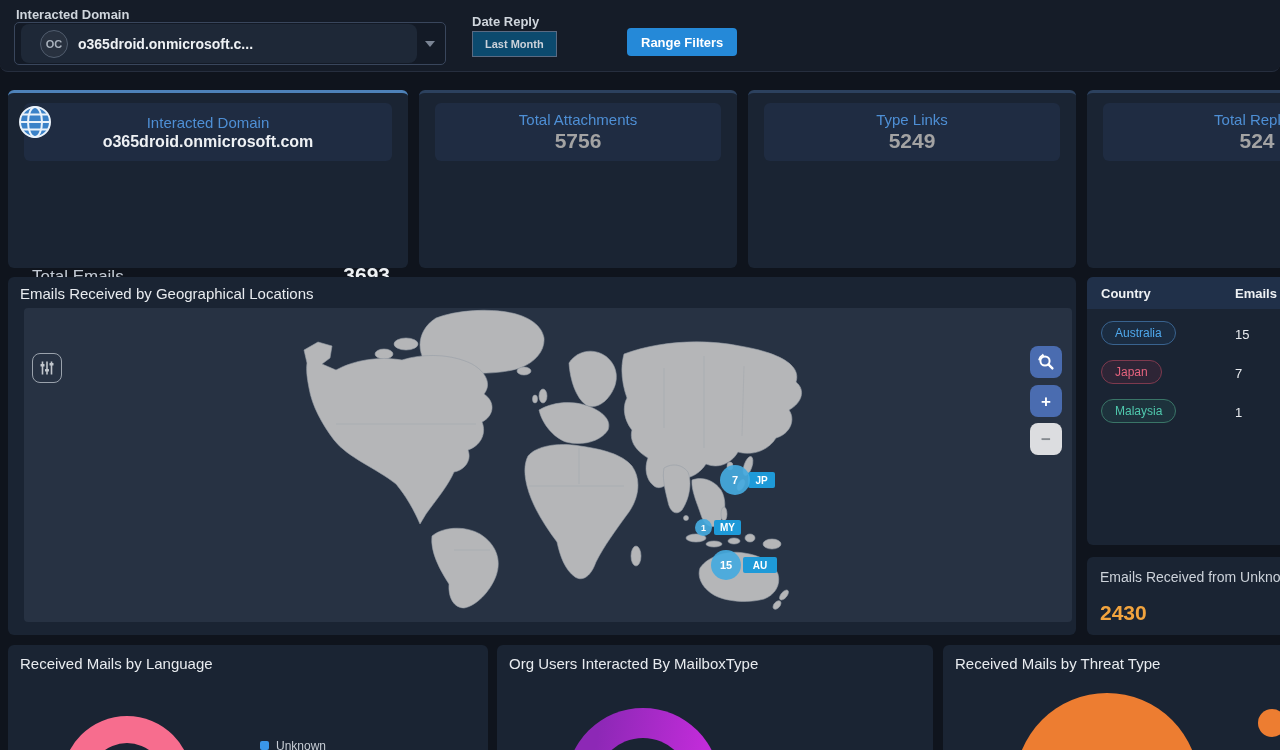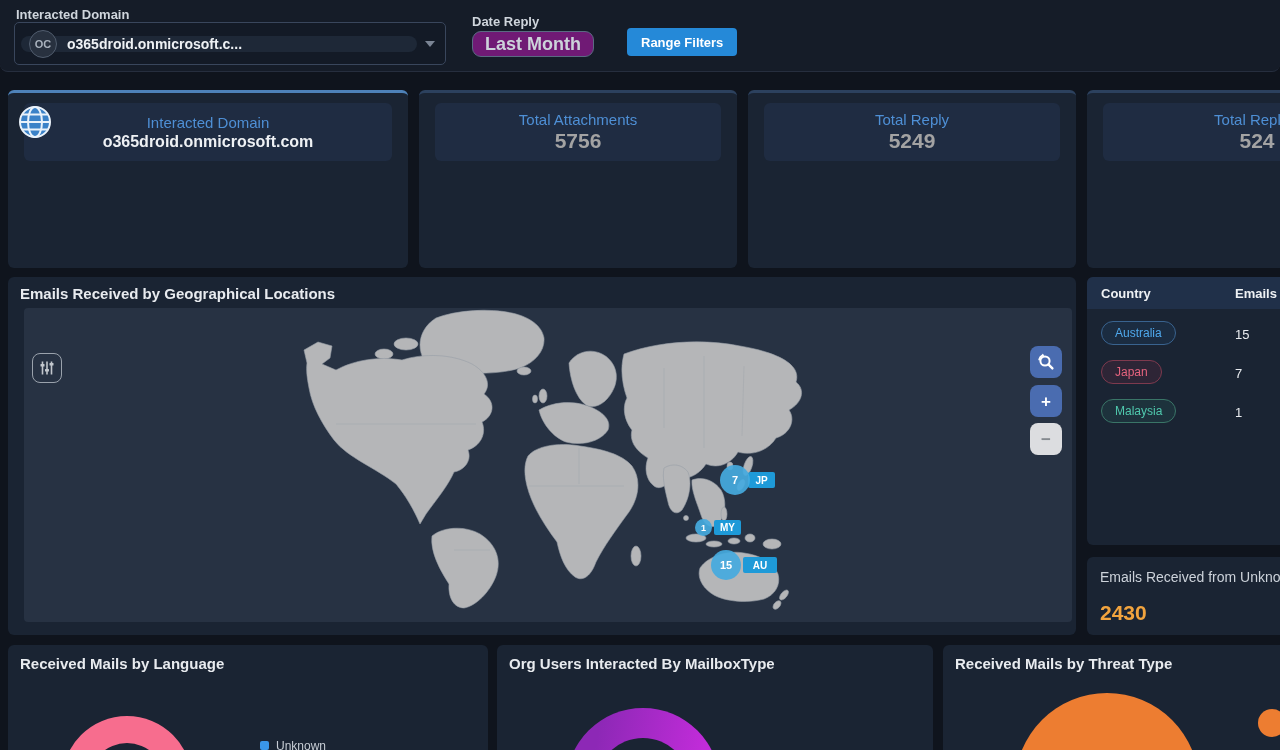--- a/index.html
+++ b/index.html
@@ -19,39 +19,39 @@
     border-radius:0 0 8px 8px;
   }
   .filter-label { font-size:13px; font-weight:bold; color:#cfd5dc; }
   .domain-select {
     position:absolute; left:14px; top:22px; width:432px; height:43px;
     background:#11182400; border:1px solid #39465c; border-radius:5px;
     display:flex; align-items:center; padding:0 10px 0 6px; cursor:pointer;
     background:#131a26;
   }
   .domain-select .inner {
-    flex:1; height:16px; background:#1e2837; border-radius:8px;
-    display:flex; align-items:center; gap:10px; padding:0 8px;
+    flex:1; height:39px; background:#1e2837; border-radius:8px;
+    display:flex; align-items:center; gap:10px; padding:0 19px;
   }
   .oc-badge {
     width:28px; height:28px; border-radius:50%;
     background:#28313f; border:1px solid #515d6e;
     color:#a9b2bd; font-size:11px; font-weight:bold;
     display:flex; align-items:center; justify-content:center;
   }
   .domain-value { font-size:14px; font-weight:bold; color:#eef1f4; }
   .chevron {
     width:0; height:0; margin-left:8px;
     border-left:5px solid transparent; border-right:5px solid transparent;
     border-top:6px solid #7a8494;
   }
   .btn-lastmonth {
     position:absolute; left:472px; top:31px; height:26px; padding:0 12px;
-    background:#701a75; border:1px solid #5a6a82; border-radius:9px;
-    color:#ccd2da; font-size:18px; font-weight:bold; cursor:pointer;
+    background:#0c4a6e; border:1px solid #5a6a82; border-radius:0;
+    color:#ccd2da; font-size:11px; font-weight:bold; cursor:pointer;
     font-family:"Liberation Sans", sans-serif;
   }
   .btn-reset {
     position:absolute; left:627px; top:28px; height:28px; padding:0 14px;
     background:#2589d8; border:none; border-radius:4px;
     color:#ffffff; font-size:13px; font-weight:bold; cursor:pointer;
     font-family:"Liberation Sans", sans-serif;
   }
 
   
@@ -80,21 +80,21 @@
     display:flex; justify-content:space-between; align-items:baseline;
   }
   .total-label { color:#c3cad4; font-size:17px; }
   .total-value { color:#eef1f4; font-size:21px; font-weight:bold; }
   .hline { position:absolute; left:16px; right:16px; height:1px; background:#273349; }
   .vline { position:absolute; width:1px; background:#273349; }
   .sub-label { color:#b9c1cc; font-size:13px; }
   .sub-value { color:#f2f4f6; font-size:18px; font-weight:bold; margin-top:3px; }
 
   
-  .section-title { font-size:15px; font-weight:bold; color:#e8ebef; }
+  .section-title { font-size:15px; font-weight:normal; color:#e8ebef; }
   .map-box {
     position:absolute; left:16px; top:31px; width:1048px; height:314px;
     background:#273243; border-radius:4px; overflow:hidden; cursor:grab;
   }
   .map-tool {
     position:absolute; left:8px; top:45px; width:30px; height:30px;
     border:1.5px solid #9aa2ac; border-radius:8px; background:transparent;
     display:flex; align-items:center; justify-content:center; cursor:pointer;
   }
   .zoom-btn {
@@ -168,20 +168,24 @@
       <line x1="2" y1="17" x2="32" y2="17" stroke="#eaf2fa" stroke-width="2"></line>
       <line x1="4.5" y1="9.5" x2="29.5" y2="9.5" stroke="#eaf2fa" stroke-width="2"></line>
       <line x1="4.5" y1="24.5" x2="29.5" y2="24.5" stroke="#eaf2fa" stroke-width="2"></line>
       <circle cx="17" cy="17" r="15" fill="none" stroke="#eaf2fa" stroke-width="2"></circle>
     </svg>
   </div>
   <div class="hdr-box">
     <div class="hdr-title">Interacted Domain</div>
     <div class="hdr-domain">o365droid.onmicrosoft.com</div>
   </div>
+  <div class="total-line">
+    <span class="total-label">Total Emails</span>
+    <span class="total-value">3693</span>
+  </div>
   <div class="hline" style="top:200px;"></div>
   <div class="vline" style="left:222px; top:210px; height:46px;"></div>
   <div class="abs" style="left:24px; top:210px;">
     <div class="sub-label">Sent Emails</div>
     <div class="sub-value">1302</div>
   </div>
   <div class="abs" style="left:236px; top:210px;">
     <div class="sub-label">Received Emails</div>
     <div class="sub-value">2391</div>
   </div>
@@ -197,21 +201,21 @@
     <span class="stat-value">1154</span>
   </div>
   <div class="stat-row" style="top:216px;">
     <span class="stat-label">Received Attachments</span>
     <span class="stat-value">4602</span>
   </div>
 </div>
 
 <div class="card accent-dim" style="left:748px; top:90px; width:328px; height:178px;">
   <div class="hdr-box">
-    <div class="hdr-title">Total Reply</div>
+    <div class="hdr-title">Type Links</div>
     <div class="hdr-big">5249</div>
   </div>
   <div class="stat-row" style="top:181px;">
     <span class="stat-label">Sent Links</span>
     <span class="stat-value">1198</span>
   </div>
   <div class="stat-row" style="top:216px;">
     <span class="stat-label">Received Links</span>
     <span class="stat-value">4051</span>
   </div>

